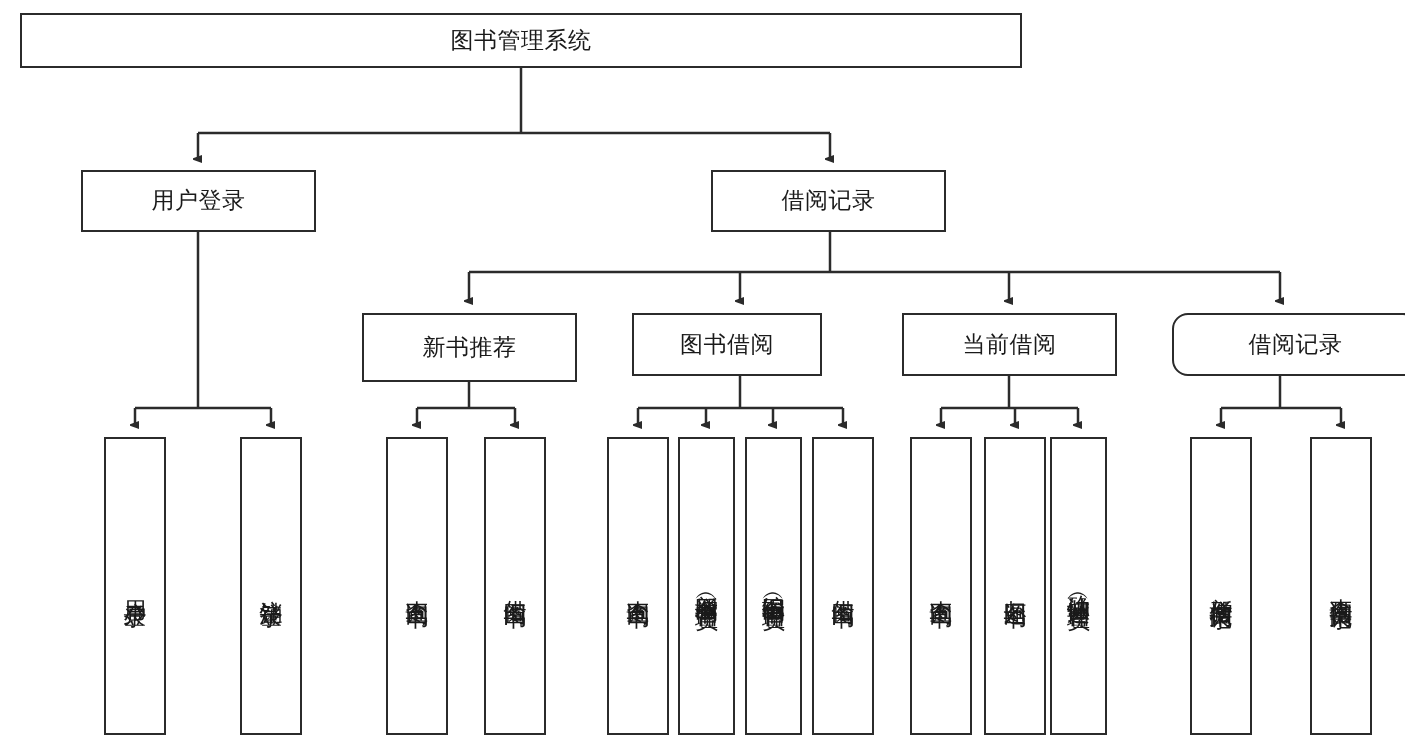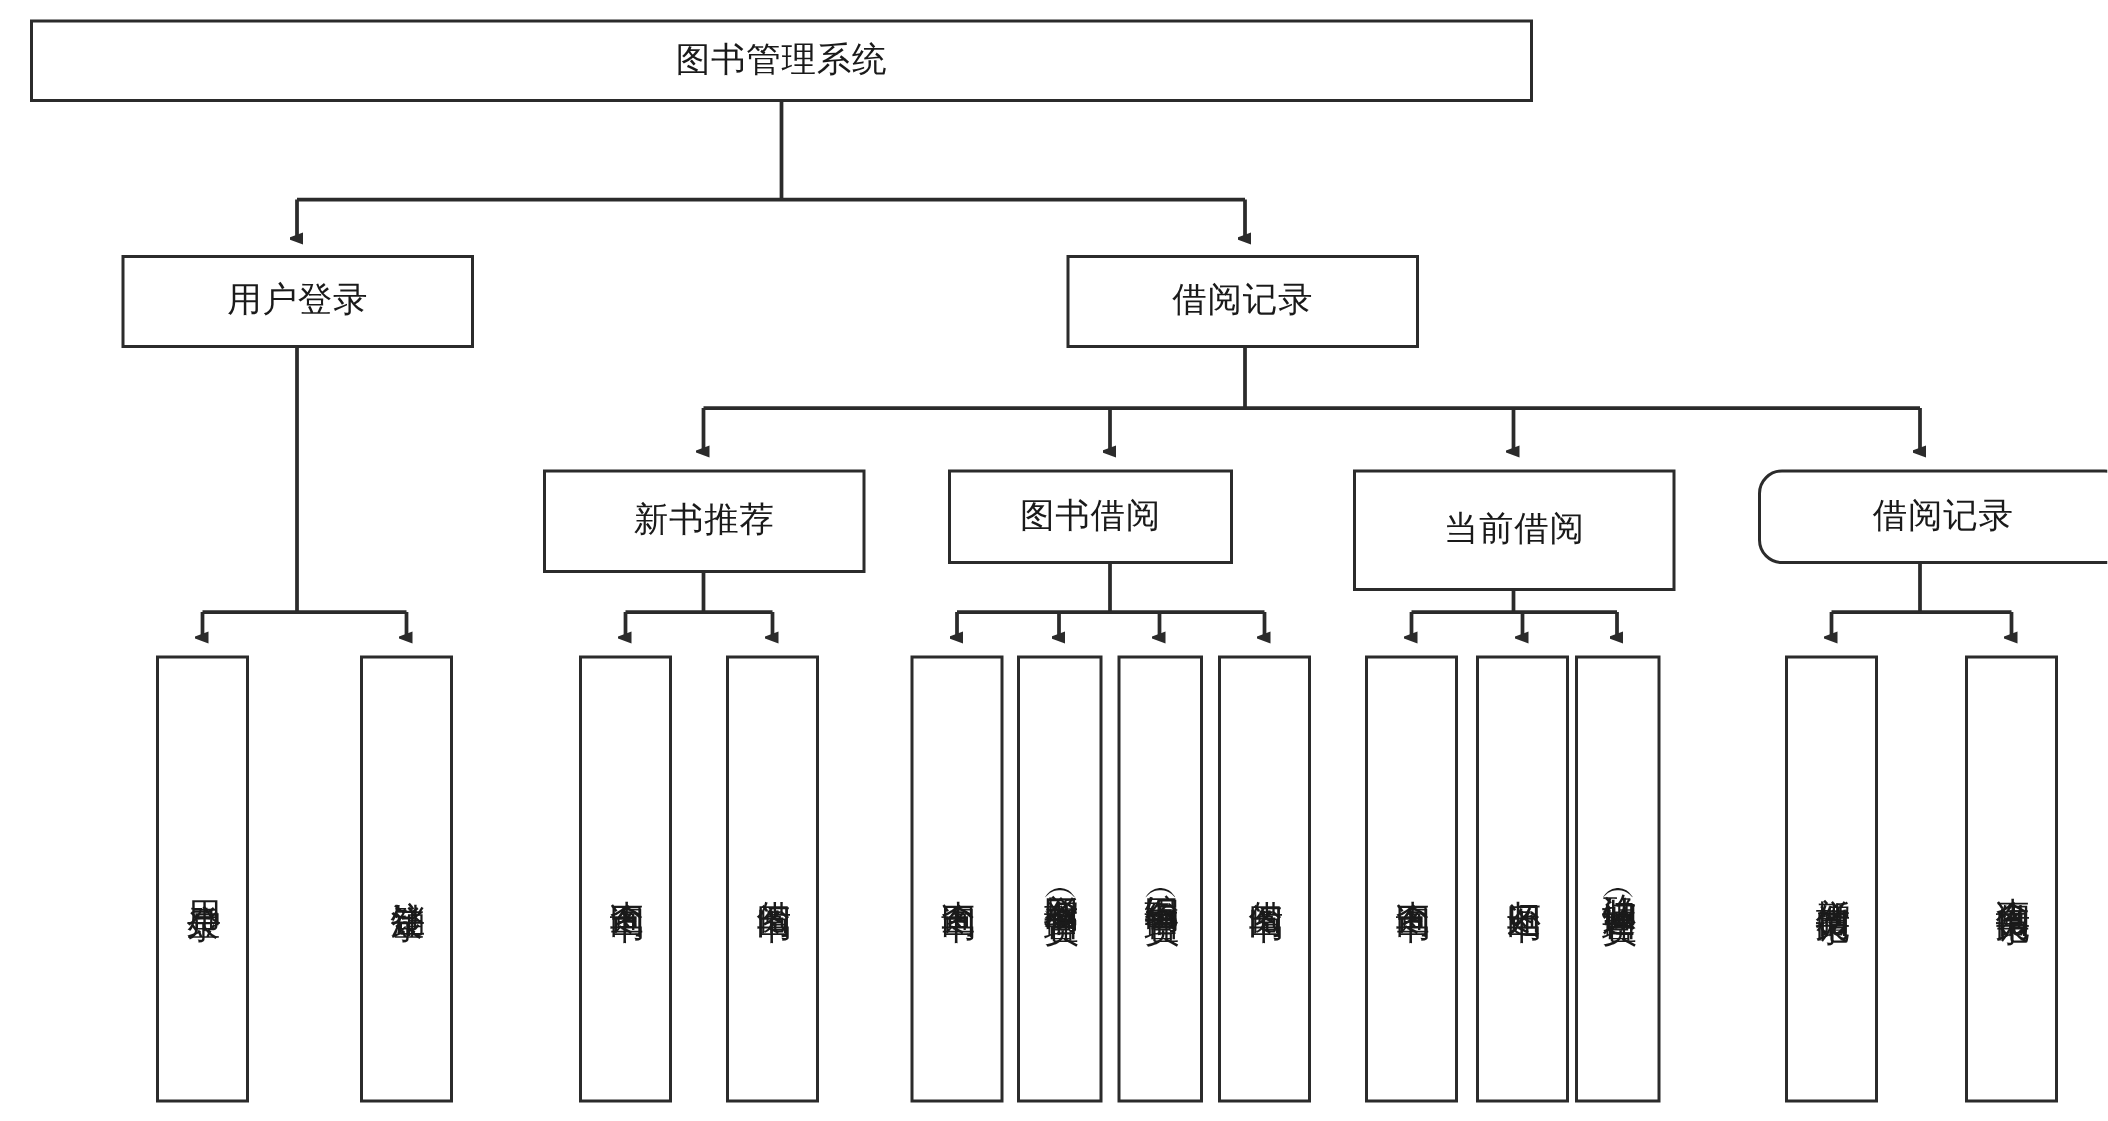--- a/index.html
+++ b/index.html
@@ -133,21 +133,21 @@
         <span>借阅记录</span>
       </div>
     </div>
   <div id="level2-nodes">
       <div class="node horiz" style="left: 362px; top: 313px; width: 215px; height: 69px;">
         <span>新书推荐</span>
       </div>
       <div class="node horiz" style="left: 632px; top: 313px; width: 190px; height: 63px;">
         <span>图书借阅</span>
       </div>
-      <div class="node horiz" style="left: 902px; top: 313px; width: 215px; height: 81px;">
+      <div class="node horiz" style="left: 902px; top: 313px; width: 215px; height: 63px;">
         <span>当前借阅</span>
       </div>
       <div class="node horiz" style="left: 1172px; top: 313px; width: 247px; height: 63px; border-radius: 16px;">
         <span>借阅记录</span>
       </div>
     </div>
   <div id="leaf-nodes">
       <div class="node vert" style="left: 104px; top: 437px; width: 62px; height: 298px;">
         <span class="vtext">用户登录</span>
       </div>

